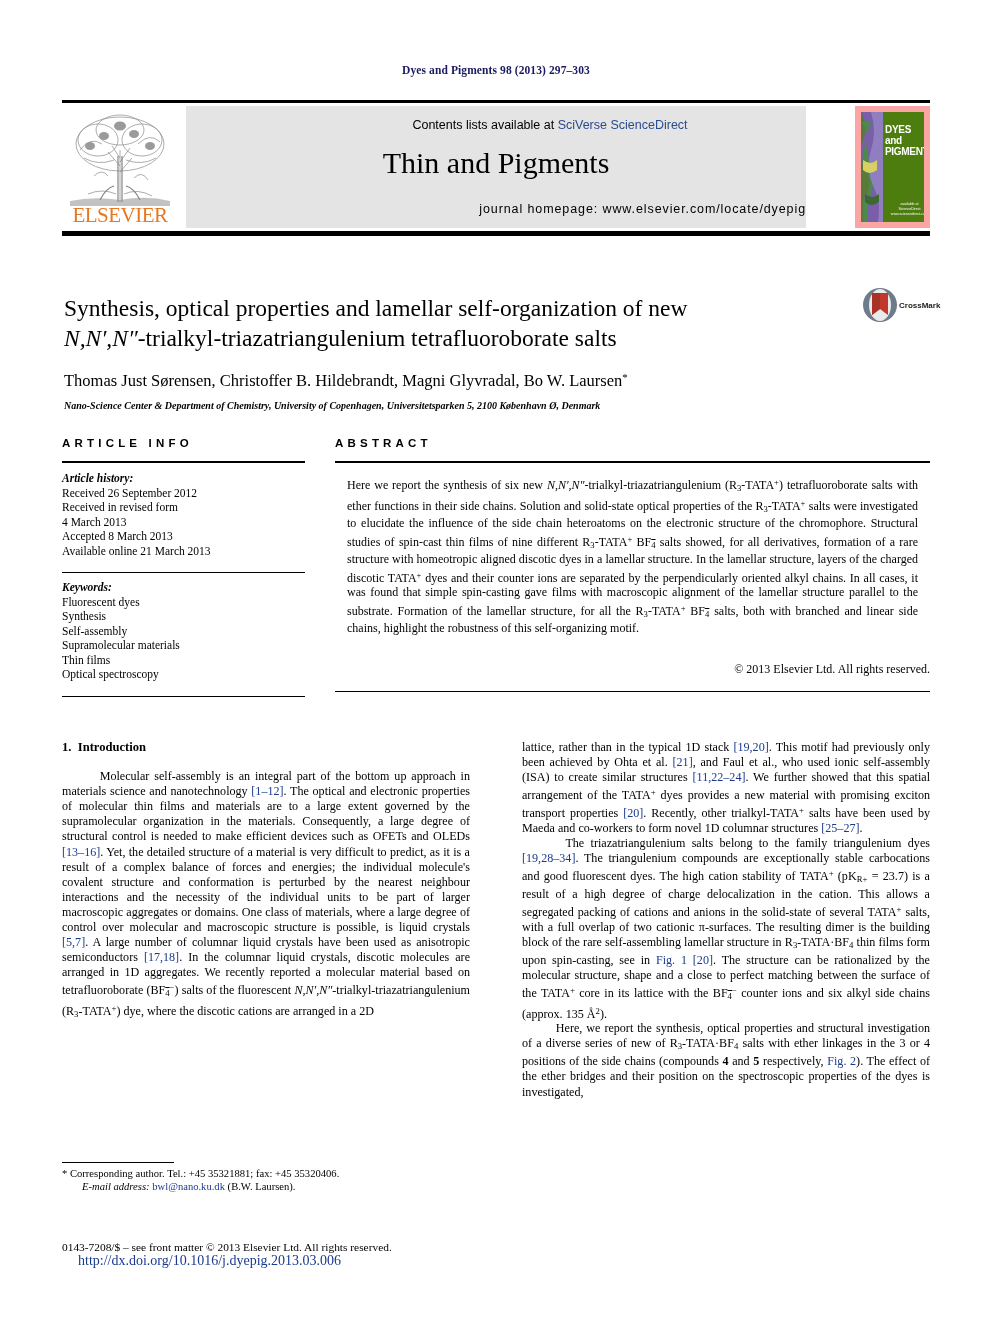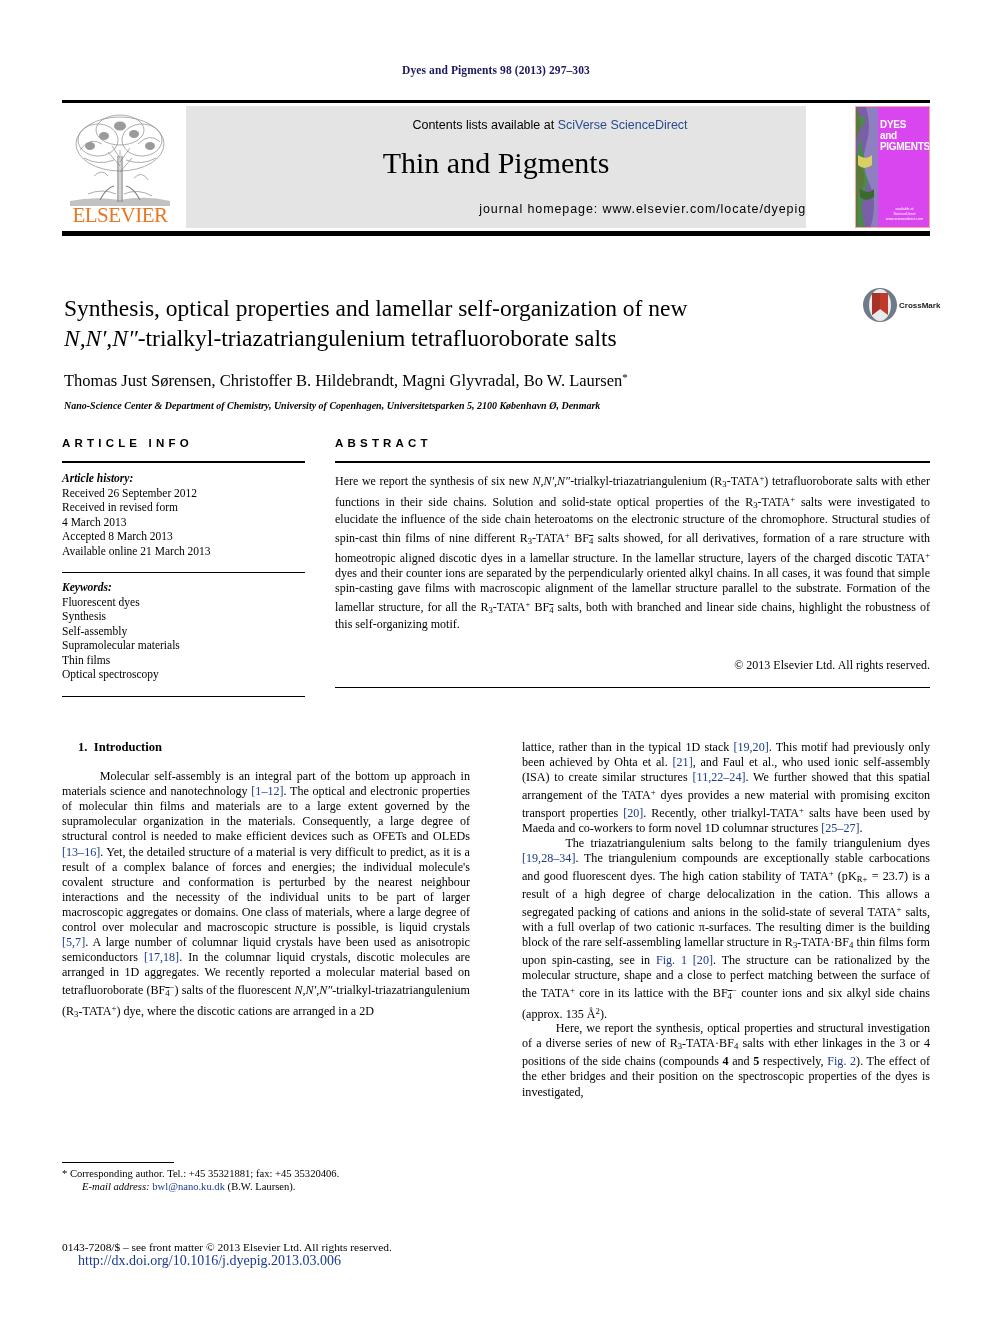--- a/index.html
+++ b/index.html
@@ -117,23 +117,23 @@
     font-size: 12.5px;
     letter-spacing: 0.9px;
     color: #000;
   }
   .cover-thumb {
     position: absolute;
     top: 6px;
     left: 793px;
     width: 75px;
     height: 122px;
-    background: #d946ef;
+    background: #4d7c0f;
     overflow: hidden;
-    border: 1px solid #fca5a5;
+    border: 6px solid #fca5a5;
     box-sizing: border-box;
   }
   .cover-marble {
     position: absolute;
     top: 0; left: 0;
     width: 22px; height: 122px;
   }
   .cover-title {
     position: absolute;
     top: 12px;
@@ -251,21 +251,21 @@
     line-height: 14.5px;
   }
   .info-line {
     font-size: 11.5px;
     line-height: 14.5px;
   }
   .abs-text {
     font-size: 12px;
     line-height: 15.2px;
     text-align: justify;
-    margin: 0;
+    margin: 12px;
   }
   .abs-copy {
     font-size: 12px;
     text-align: right;
     margin-top: 25px;
   }
   .abs-rule-bottom {
     border: 0;
     border-top: 1.5px solid #000;
     margin-top: 14px;
@@ -290,21 +290,21 @@
     width: 408px;
     font-size: 12.1px;
     line-height: 15.1px;
     text-align: justify;
   }
   .bcol-left { left: 0; }
   .bcol-right { left: 460px; }
   .sec-title {
     font-weight: bold;
     font-size: 12.6px;
-    margin: 0 0 14px 16px;
+    margin: 0 0 14px 0;
   }
   .para {
     margin: 0;
     text-indent: 18px;
   }
   .ref { color: #1a3a8f; }
 
   
   .footnote {
     position: absolute;

